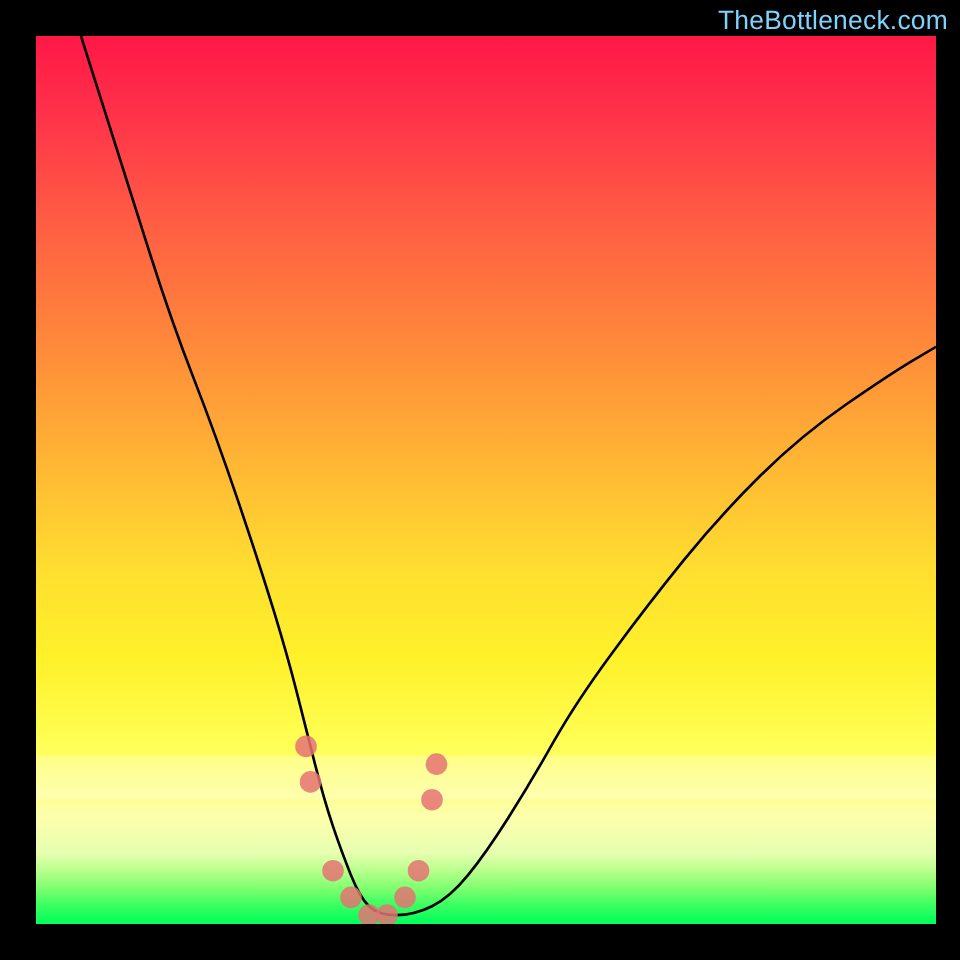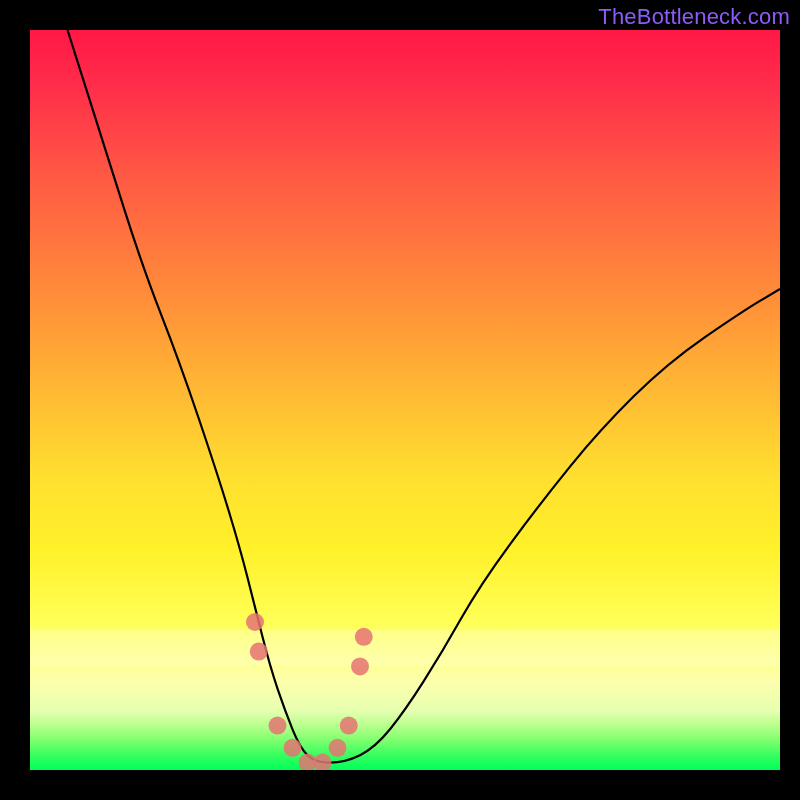--- a/index.html
+++ b/index.html
@@ -14,21 +14,21 @@
   .outer {
     width: 800px;
     height: 800px;
     position: relative;
     background: #000;
   }
   .watermark {
     position: absolute;
     top: 4px;
     right: 10px;
-    color: #8b5cf6;
+    color: #7dd3fc;
     font-size: 22px;
     font-weight: 500;
     letter-spacing: 0.2px;
     z-index: 10;
   }
   .plot-area {
     position: absolute;
     left: 30px;
     top: 30px;
     width: 750px;

